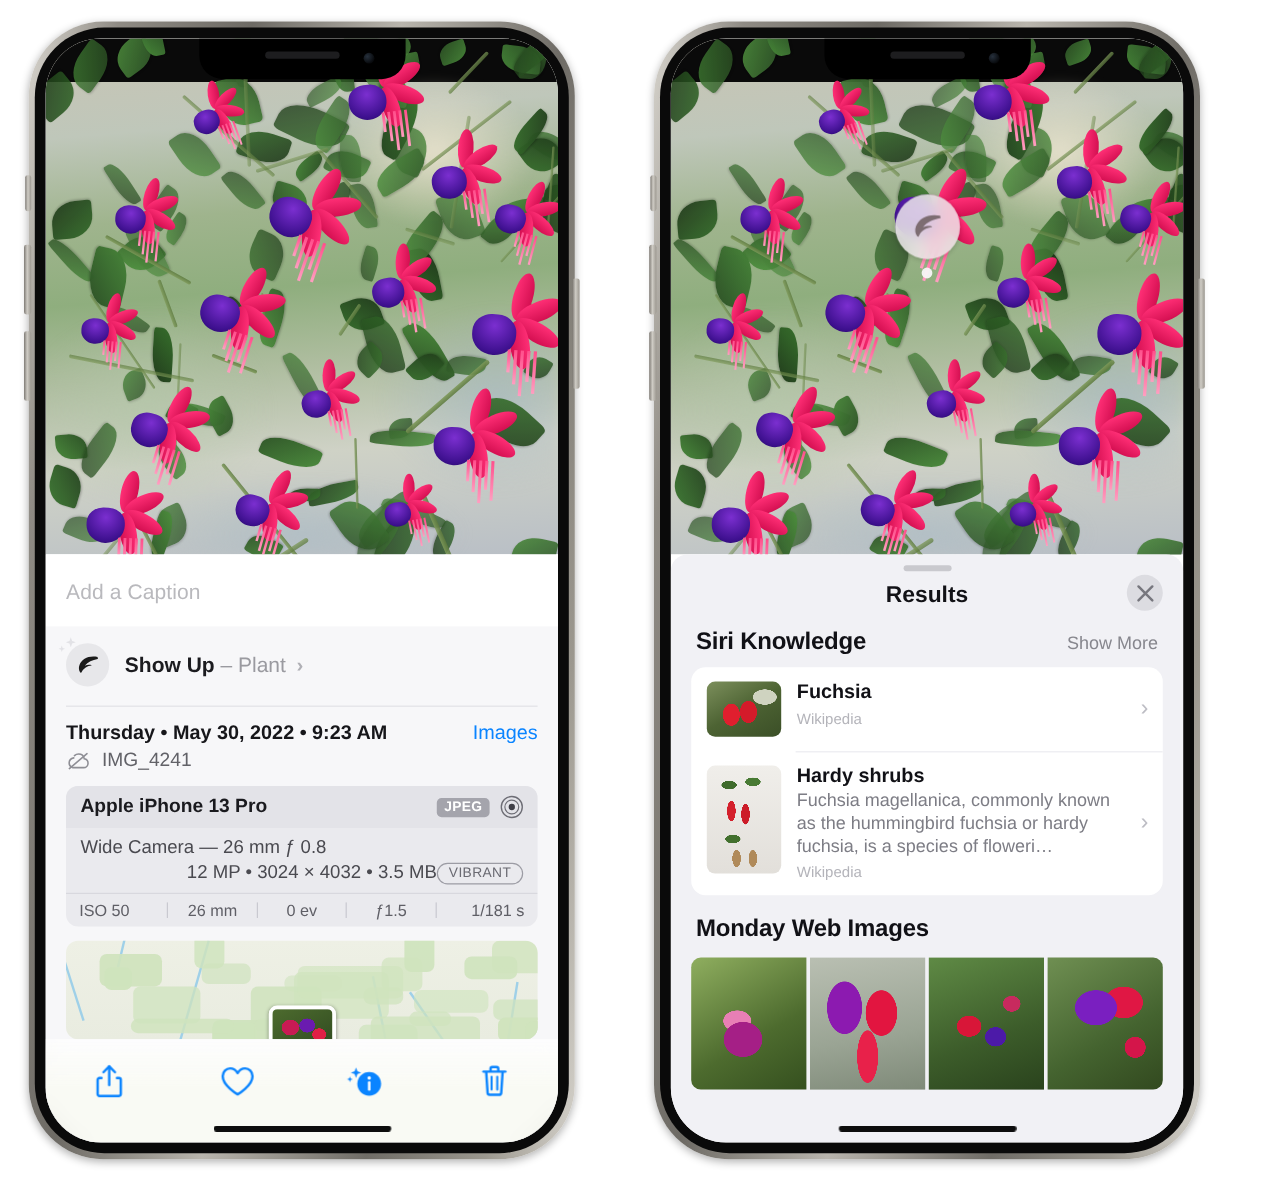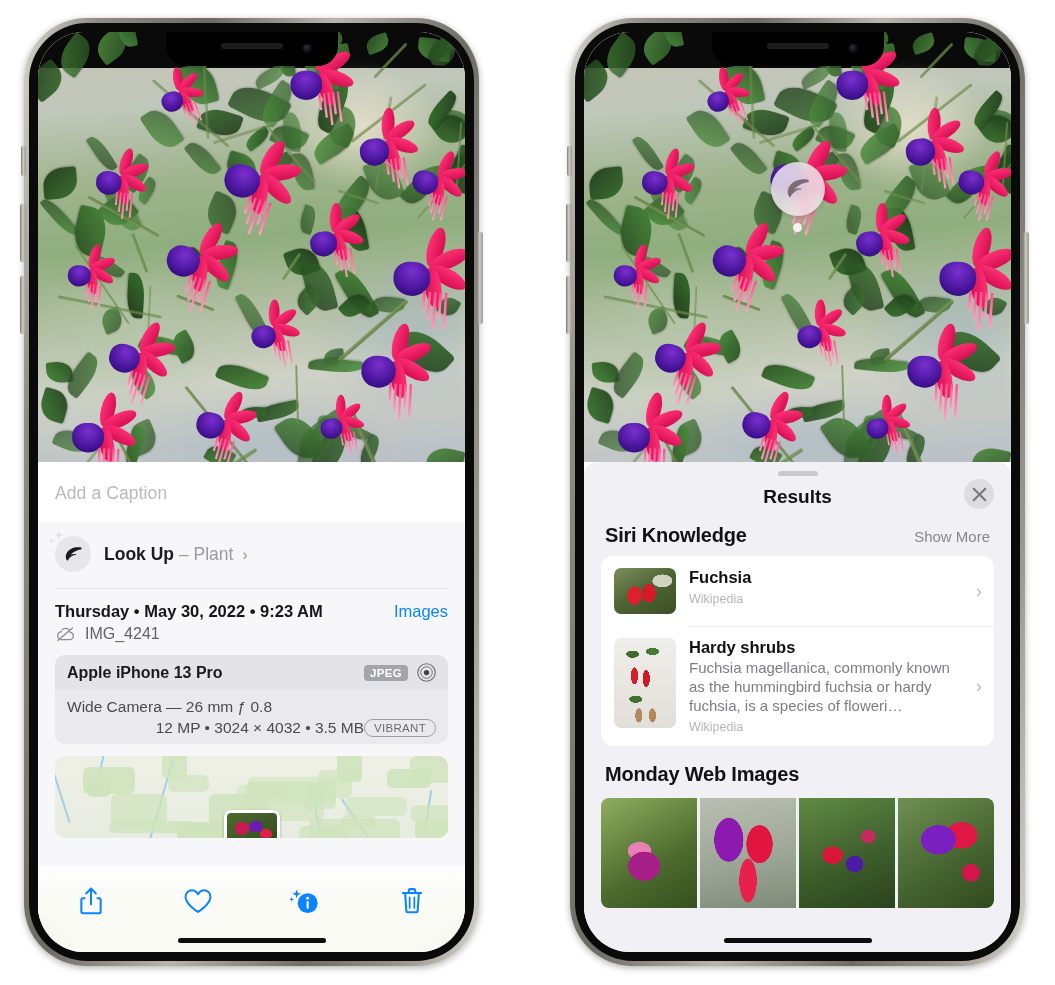--- a/index.html
+++ b/index.html
@@ -7,21 +7,21 @@
     width: 1055px; height: 985px;
     background: #ffffff;
     font-family: "Liberation Sans", sans-serif;
     overflow: hidden;
   }
   .stage { position: relative; width: 1055px; height: 985px; }
 
   
   .phone { position: absolute; top: 18px; width: 455px; height: 948px; }
   .phone.left  { left: 24px; }
-  .phone.right { left: 570px; }
+  .phone.right { left: 545px; }
 
   .frame-outer {
     position: absolute; inset: 0;
     border-radius: 62px;
     background: linear-gradient(100deg,#d9d6cf 0%,#8f8b84 12%,#6d6a64 30%,#b9b5ad 50%,#6f6c66 72%,#9c988f 88%,#d6d3cc 100%);
     box-shadow: 0 2px 7px rgba(0,0,0,.30);
   }
   .frame-inner {
     position: absolute; inset: 5px;
     border-radius: 58px;
@@ -600,21 +600,21 @@
           <div class="leaf-badge">
             <svg class="sparkles" width="22" height="22" viewBox="0 0 22 22">
               <path d="M13 2 L14.1 5.1 L17.2 6.2 L14.1 7.3 L13 10.4 L11.9 7.3 L8.8 6.2 L11.9 5.1 Z" fill="currentColor"></path>
               <path d="M5.5 9 L6.2 11 L8.2 11.7 L6.2 12.4 L5.5 14.4 L4.8 12.4 L2.8 11.7 L4.8 11 Z" fill="currentColor"></path>
             </svg>
             <svg width="21" height="21" viewBox="0 0 24 24">
               <path d="M21 4c-8.4-1.6-15 1.6-17.3 7.6-1 2.6-.6 5.3.8 7.1.3.4 1 .4 1.2-.1.5-1.2 1.6-2.9 3.6-4.3 2.1-1.5 4.3-2 5.6-2.1.3 0 .4-.4.1-.5-1.6-.5-4-.5-6.3.6 2.9-3.6 7.4-5.5 12.3-6.4.4-.1.5-.6 0-.9Z" fill="#1a1a1a"></path>
             </svg>
           </div>
           <div class="lookup-text">
-            <span>Look Up</span>
+            <span>Show Up</span>
             <span class="dim">–</span>
             <span class="dim">Plant</span>
             <span class="chev-sm">›</span>
           </div>
         </div>
 
         <div class="hr"></div>
 
         <div class="date-row">
           <div class="date-main">Thursday • May 30, 2022 • 9:23 AM</div>
@@ -642,20 +642,31 @@
               </svg>
             </div>
           </div>
           <div class="exif-body">
             <div class="exif-l1">Wide Camera — 26 mm ƒ 0.8</div>
             <div class="exif-l2row">
               <div class="exif-l2">12 MP • 3024 × 4032 • 3.5 MB</div>
               <div class="badge-vibrant">VIBRANT</div>
             </div>
           </div>
+          <div class="exif-foot" id="exifFoot">
+              <span class="cell">ISO 50</span>
+              <i class="sep"></i>
+              <span class="cell">26 mm</span>
+              <i class="sep"></i>
+              <span class="cell">0 ev</span>
+              <i class="sep"></i>
+              <span class="cell">ƒ1.5</span>
+              <i class="sep"></i>
+              <span class="cell">1/181 s</span>
+            </div>
         </div>
 
         <div class="map-card" id="mapCard">
             <div class="map-road" style="width: 1.6px; height: 78.6205px; left: 308.37px; top: 35.5562px; transform: rotate(-34.6387deg);"></div>
             <div class="map-road" style="width: 1.6px; height: 53.5774px; left: 370.51px; top: 34.1331px; transform: rotate(9.09658deg);"></div>
             <div class="map-road" style="width: 1.6px; height: 48.7885px; left: 45.5055px; top: -18.3164px; transform: rotate(13.4065deg);"></div>
             <div class="map-road" style="width: 1.6px; height: 57.0804px; left: 4.91496px; top: 10.8634px; transform: rotate(-17.681deg);"></div>
             <div class="map-road" style="width: 1.6px; height: 94.4617px; left: 105.035px; top: -2.07307px; transform: rotate(15.9772deg);"></div>
             <div class="map-road" style="width: 1.6px; height: 53.4221px; left: 259.84px; top: 28.6205px; transform: rotate(-11.279deg);"></div>
             <div class="map-patch" style="width: 59.0877px; height: 37.3709px; left: 154.278px; top: 37.6019px; opacity: 0.88;"></div>

